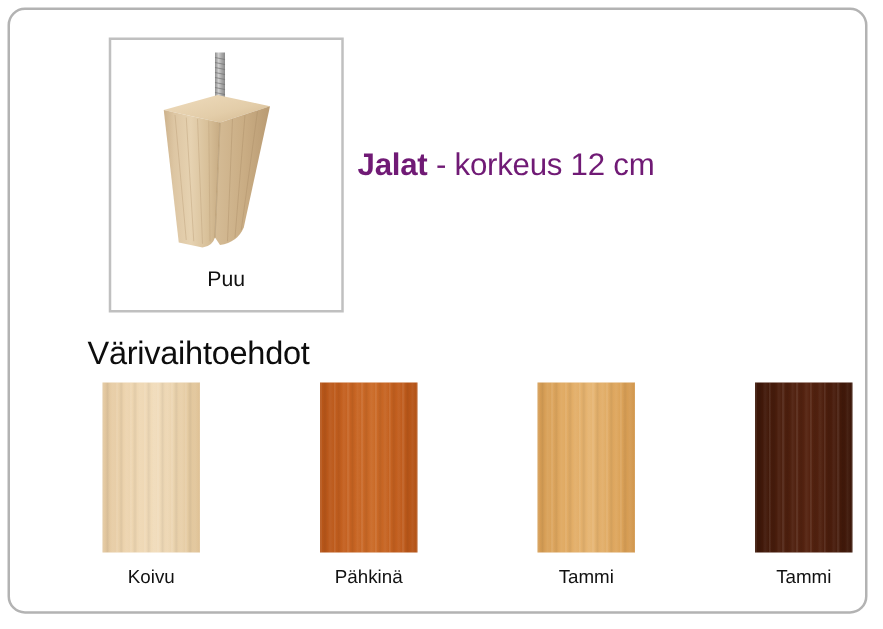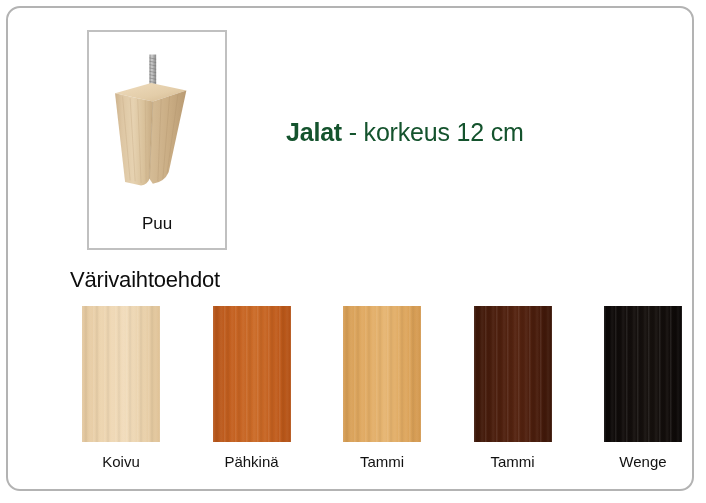--- a/index.html
+++ b/index.html
@@ -24,21 +24,21 @@
     border: 2px solid #b3b3b3;
     border-radius: 14px;
     background: #ffffff;
   }
 
   
   .product-panel {
     position: absolute;
     left: 79px;
     top: 22px;
-    width: 140px;
+    width: 188px;
     height: 220px;
     box-sizing: border-box;
     border: 2px solid #c0c0c0;
     background: #ffffff;
   }
 
   .leg-figure {
     position: absolute;
     left: 0;
     top: 0;
@@ -61,38 +61,38 @@
     color: #111111;
     font-family: "Liberation Sans", sans-serif;
   }
 
   
   .headline {
     position: absolute;
     left: 278px;
     top: 110px;
     font-size: 25px;
-    color: #14532d;
+    color: #701a75;
     white-space: nowrap;
     letter-spacing: -0.2px;
     text-align: right;
   }
   .headline .hl-strong {
     font-weight: bold;
   }
   .headline .hl-rest {
     font-weight: normal;
   }
 
   
   .colors-title {
     position: absolute;
     left: 62px;
     top: 259px;
-    font-size: 22px;
+    font-size: 26px;
     color: #0d0d0d;
     white-space: nowrap;
     letter-spacing: -0.2px;
   }
 
   .swatch-row {
     position: absolute;
     left: 62px;
     top: 298px;
     width: 612px;
@@ -234,19 +234,15 @@
       <div class="swatch-chip" style="background:linear-gradient(90deg,#d49b52 0%,#e0a961 25%,#e6b572 55%,#dda55c 82%,#d2974e 100%);"></div>
       <div class="swatch-label">Tammi</div>
     </div>
 
 
     <div class="swatch-cell">
       <div class="swatch-chip" style="background:linear-gradient(90deg,#3c1608 0%,#4a1d0c 25%,#552310 55%,#471b0b 82%,#3a1507 100%);"></div>
       <div class="swatch-label">Tammi</div>
     </div>
 
-    <div class="swatch-cell">
-      <div class="swatch-chip" style="background:linear-gradient(90deg,#0a0706 0%,#120d0b 30%,#15100d 60%,#100b09 85%,#090605 100%);"></div>
-      <div class="swatch-label">Wenge</div>
-    </div>
 
   </div>
 </div>
 
 </body></html>

